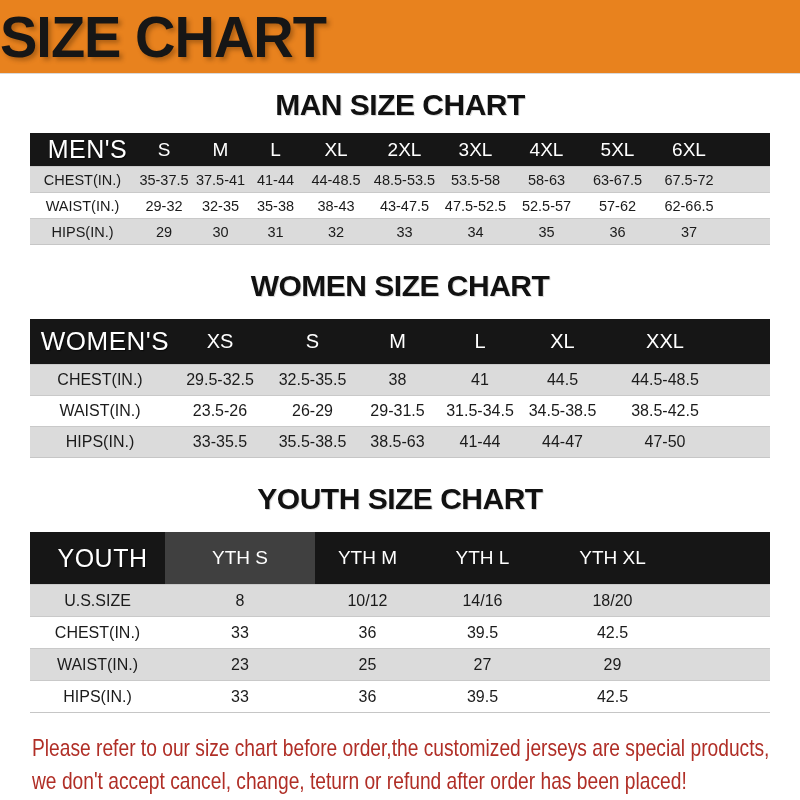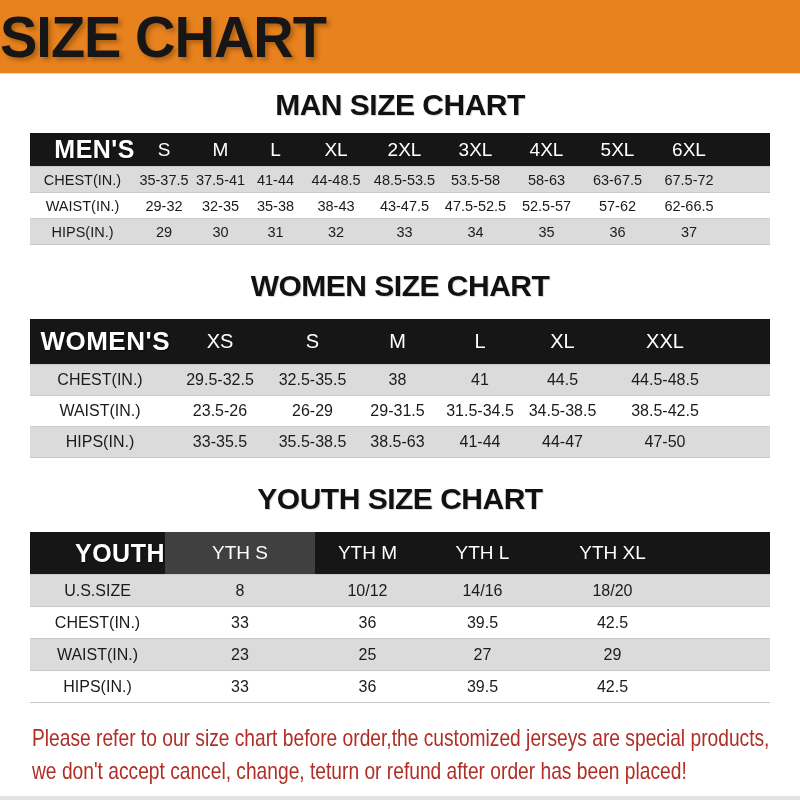--- a/index.html
+++ b/index.html
@@ -36,29 +36,29 @@
     width:740px;margin:0 auto;
     border-collapse:collapse;table-layout:fixed;
     border-bottom:1px solid #c6c6c6;
   }
   table.size-table thead th{
     background:#161616;color:#ffffff;
     font-weight:normal;text-align:center;
     padding:0;
   }
   table.size-table th.tbl-label{
-    text-align:right;padding-left:10px;
-    font-weight:bold;letter-spacing:0.5px;
+    text-align:center;padding-left:10px;
+    font-weight:normal;letter-spacing:0.5px;
     text-shadow:1px 1px 1px rgba(0,0,0,0.6);
   }
   .t-men  thead th{height:33px;font-size:19px;}
   .t-men  th.tbl-label{font-size:25px;}
   .t-women thead th{height:45px;font-size:20px;}
   .t-women th.tbl-label{font-size:26px;}
-  .t-youth thead th{height:42px;font-size:19px;margin-top:28px;}
+  .t-youth thead th{height:52px;font-size:19px;margin-top:28px;}
   .t-youth th.tbl-label{font-size:25px;letter-spacing:2px;}
   table.size-table tbody td{
     text-align:center;padding:0;
     border-top:1px solid #c9c9c9;
     color:#1b1b1b;
   }
   table.size-table tbody tr:nth-child(odd) td{background:#dbdbdb;}
   table.size-table tbody tr:nth-child(even) td{background:#ffffff;}
   .t-men   tbody td{height:25px;font-size:14.5px;}
   .t-women tbody td{height:30px;font-size:16px;}

